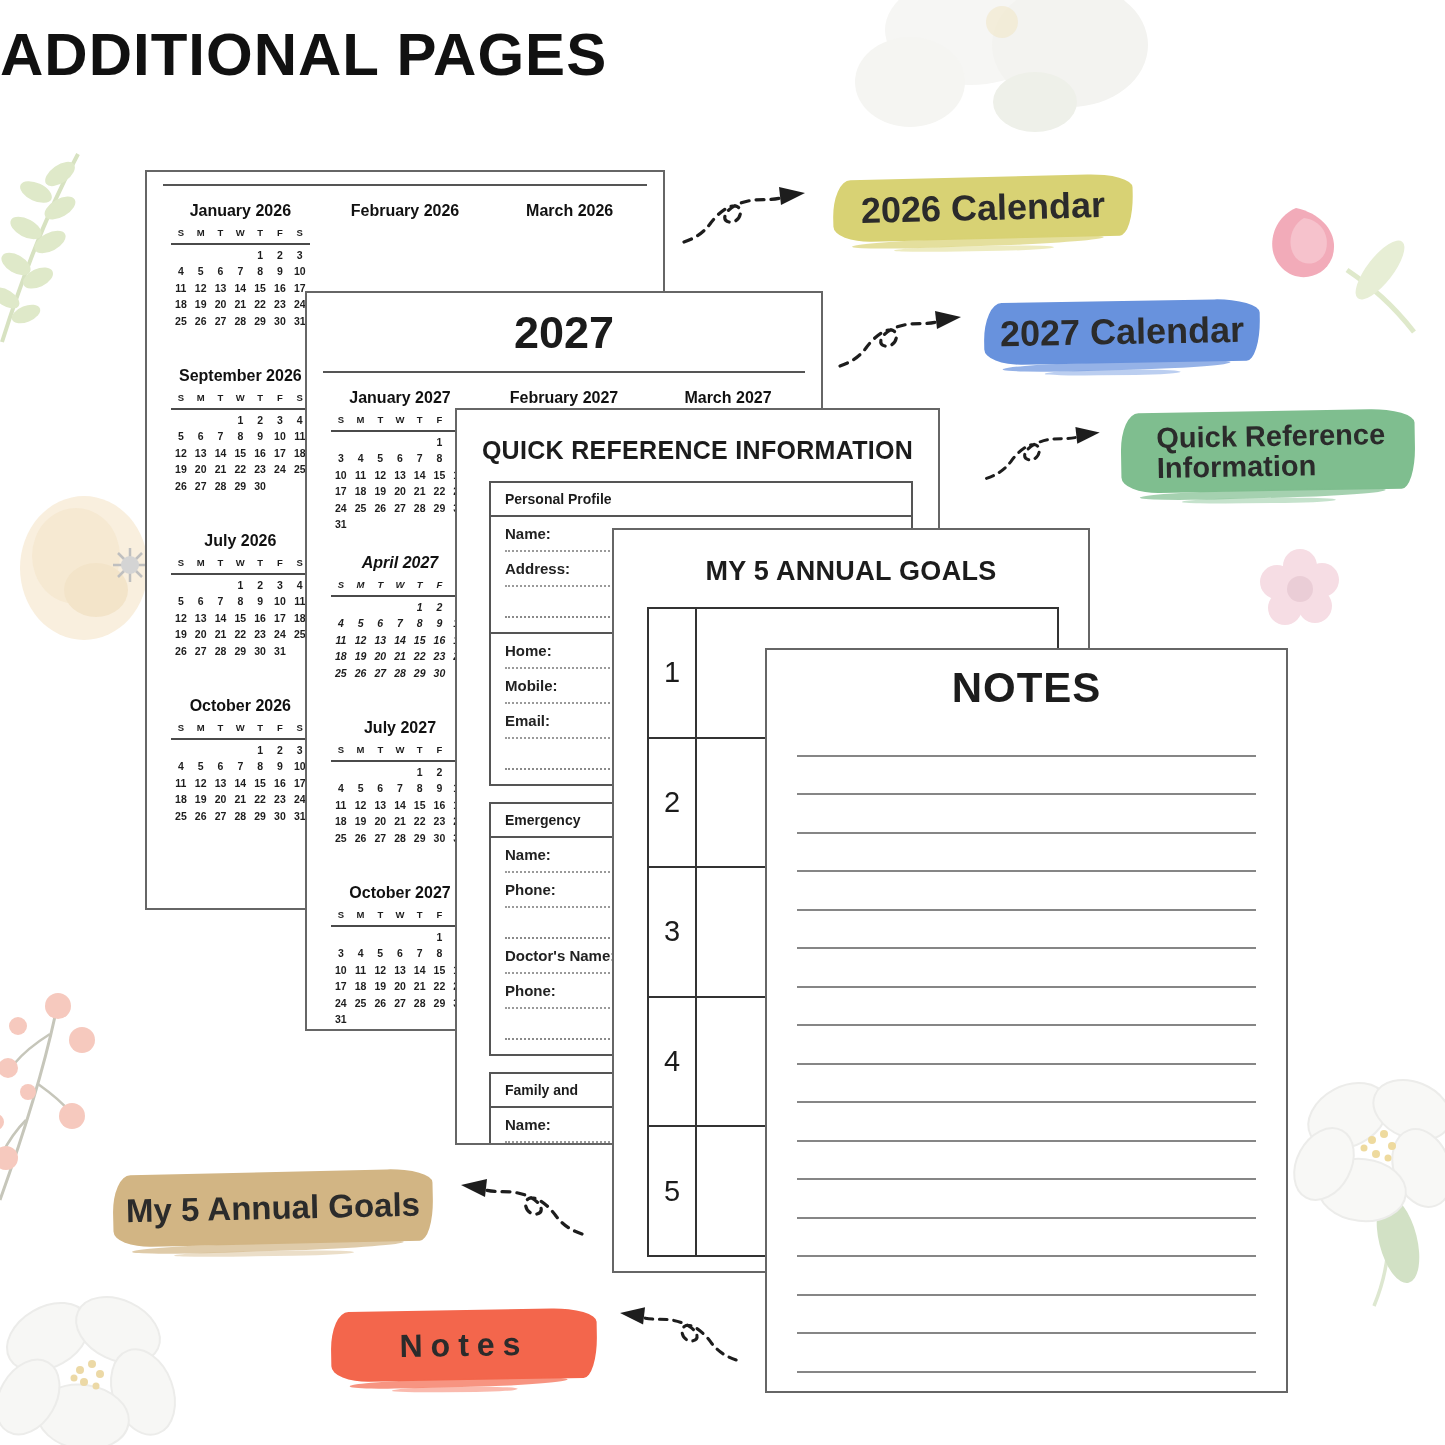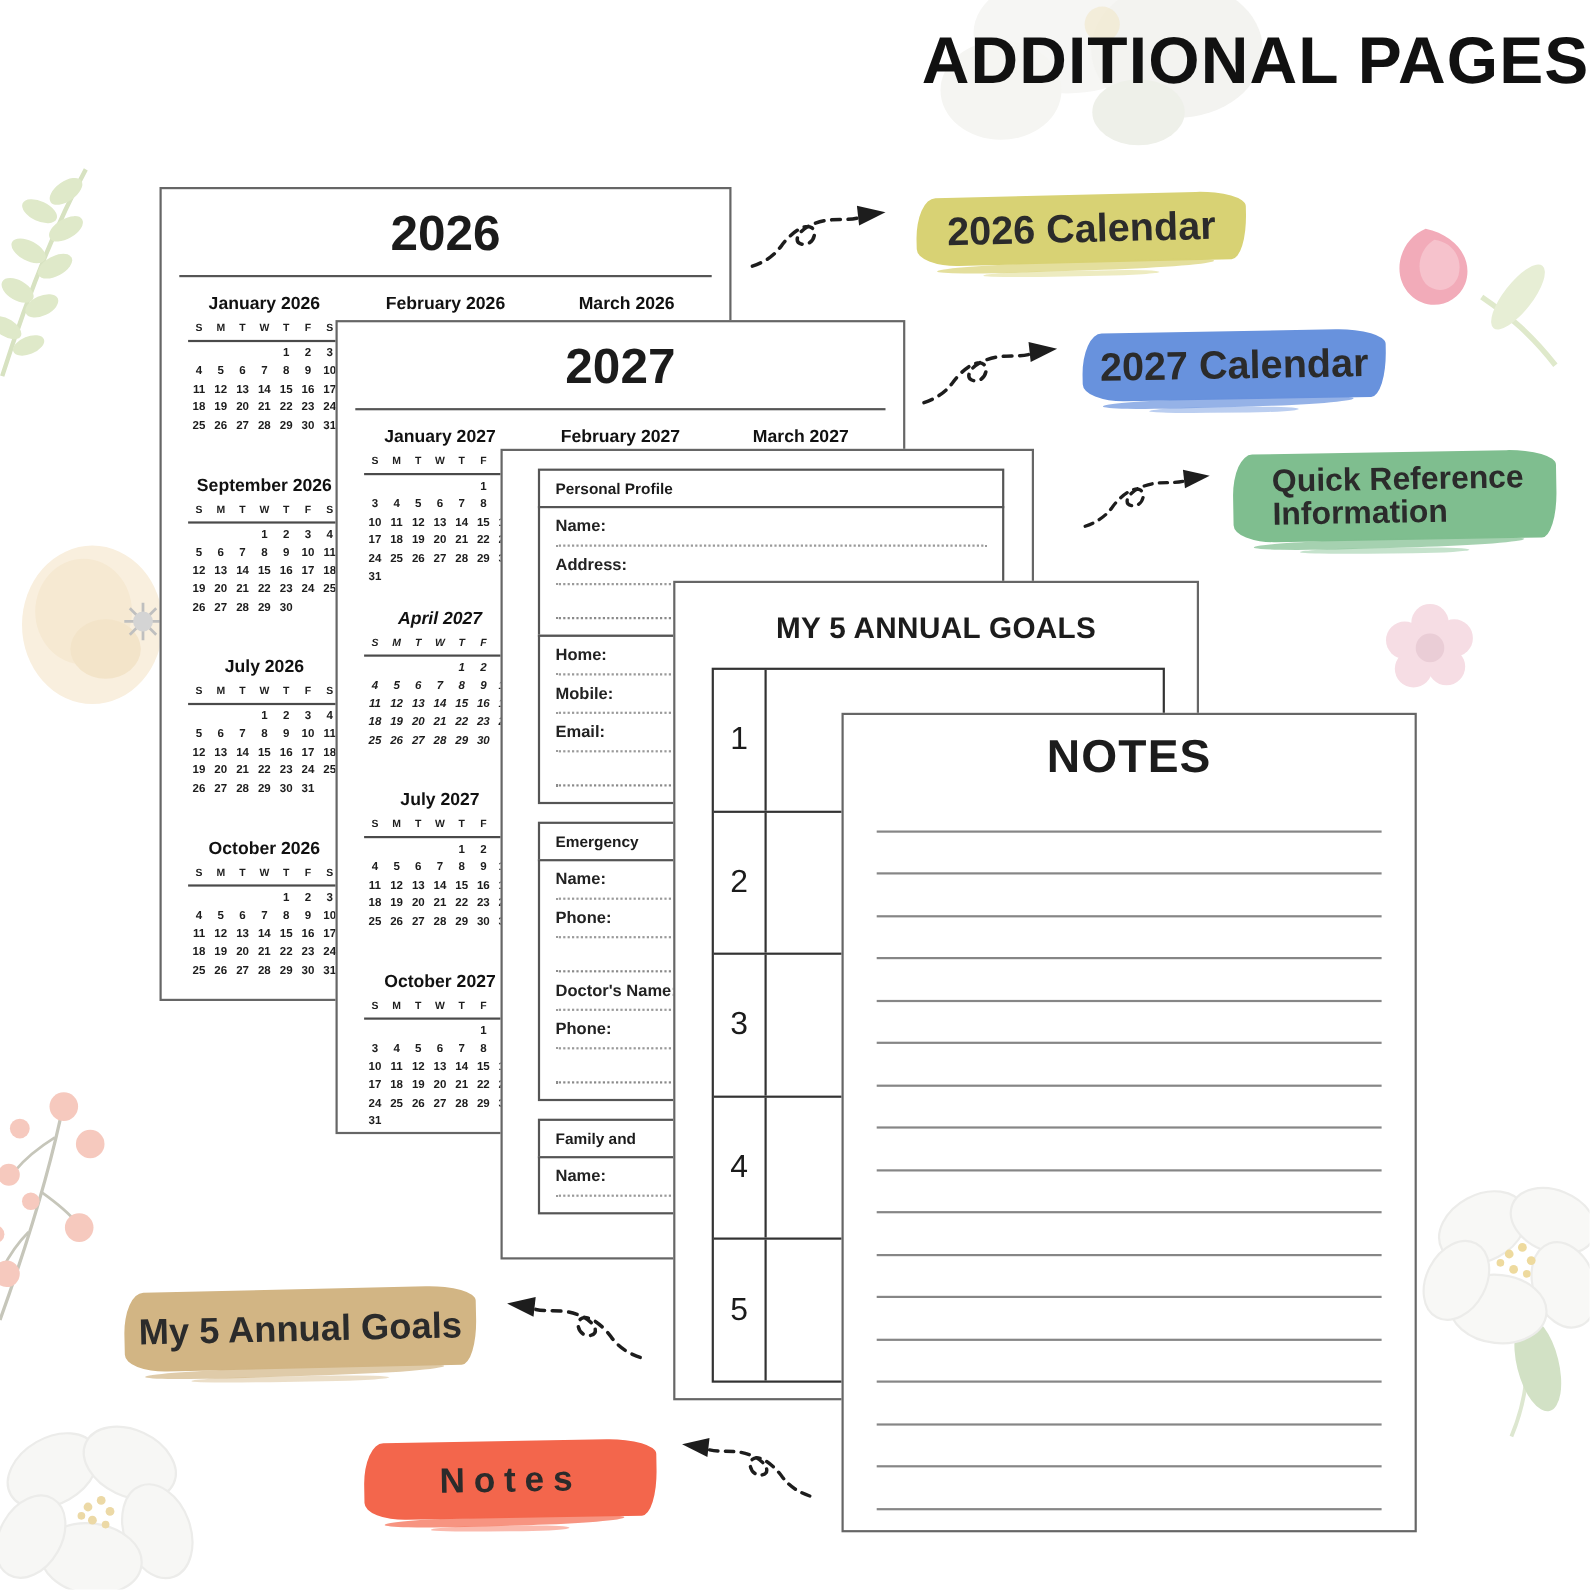--- a/index.html
+++ b/index.html
@@ -4,21 +4,21 @@
 <style>
   html,body{margin:0;padding:0;background:#ffffff;}
   body{width:1445px;height:1445px;position:relative;overflow:hidden;
        font-family:"Liberation Sans",sans-serif;color:#1c1c1c;}
 
   
   .deco{position:absolute;z-index:0;pointer-events:none;}
 
   
   .main-title{position:absolute;z-index:8;left:0;top:20px;width:100%;
-    text-align:right;font-size:60px;font-weight:800;letter-spacing:1px;
+    text-align:left;font-size:60px;font-weight:800;letter-spacing:1px;
     color:#111;margin:0;}
 
   
   .page{position:absolute;background:#fff;border:2px solid #666;
         box-sizing:border-box;overflow:hidden;}
   #page-2026{left:145px;top:170px;width:520px;height:740px;z-index:1;}
   #page-2027{left:305px;top:291px;width:518px;height:740px;z-index:2;}
   #page-qr  {left:455px;top:408px;width:485px;height:737px;z-index:3;}
   #page-goals{left:612px;top:528px;width:478px;height:745px;z-index:4;}
   #page-notes{left:765px;top:648px;width:523px;height:745px;z-index:5;}
@@ -189,21 +189,20 @@
       <circle cx="102" cy="78" r="4"></circle>
     <circle cx="86" cy="86" r="4"></circle>
       <circle cx="98" cy="90" r="3.5"></circle>
       <circle cx="74" cy="80" r="3.5"></circle>
   </g>
 </svg>
 
 <h1 class="main-title">ADDITIONAL PAGES</h1>
 
 <div class="page" id="page-2026">
-  <div class="year-title">2026</div>
   <hr class="year-rule">
   <div class="month-area" id="months-2026">
       <div class="month-block" style="grid-area: 1 / 1;">
         <div class="month-name">January 2026</div>
         <div class="week-row day-head">
           <span class="day-cell head-cell">S</span>
           <span class="day-cell head-cell">M</span>
           <span class="day-cell head-cell">T</span>
           <span class="day-cell head-cell">W</span>
           <span class="day-cell head-cell">T</span>
@@ -689,20 +688,21 @@
           <span class="day-cell"></span>
           <span class="day-cell"></span>
           <span class="day-cell"></span>
           <span class="day-cell"></span>
         </div>
       </div>
     </div>
 </div>
 
 <div class="page" id="page-qr">
+  <div class="qr-title">QUICK REFERENCE INFORMATION</div>
   <div class="qr-body" id="qr-body">
       <div class="qr-header-box">Personal Profile</div>
       <div class="qr-group">
         <div class="qr-field">Name:</div>
         <div class="qr-field">Address:</div>
         <div class="qr-field blank"></div>
       </div>
       <div class="qr-group">
         <div class="qr-field">Home:</div>
         <div class="qr-field">Mobile:</div>

